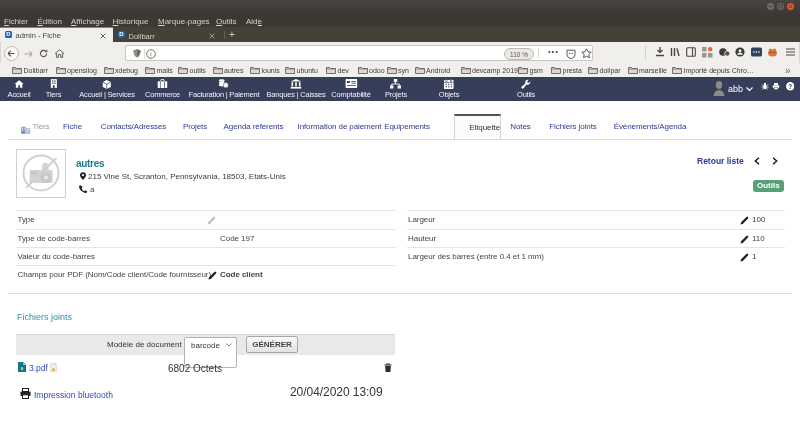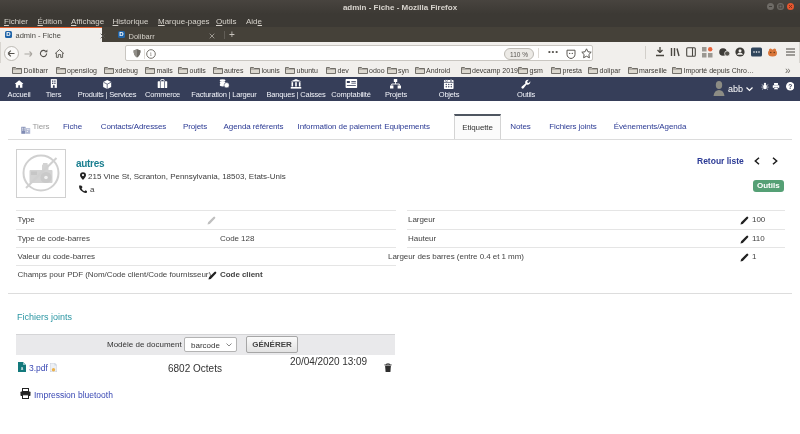--- a/index.html
+++ b/index.html
@@ -30,44 +30,43 @@
 
 .dmenu{position:absolute;left:0;top:77px;width:800px;height:24px;background:#363e59}
 .ditem{position:absolute;top:2px;text-align:center;color:#f2f4fa;font-size:7.5px;letter-spacing:-0.2px}
 .ditem .ic{height:10px;margin-bottom:1px}
 .dlabel{white-space:nowrap;display:block}
 
 .dtabs{position:absolute;left:0;top:114px;width:800px;height:26px}
 .dtabs .line{position:absolute;left:8px;right:8px;top:25px;height:1px;background:#dcdcdc}
 .dtab{position:absolute;top:8px;font-size:8px;letter-spacing:-0.1px;color:#2b3a94;white-space:nowrap;transform:translateX(-50%)}
 .dtab.gray{color:#9a9a9a}
-.activetab{position:absolute;left:454px;top:0;width:47px;height:25px;background:#fbfbfb;border:1px solid #d4d4d4;border-bottom:none;border-top:2px solid #4e5560;text-align:center}
+.activetab{position:absolute;left:454px;top:0;width:47px;height:25px;background:#fbfbfb;border:1px solid #d4d4d4;border-bottom:none;border-top:2px solid #4e5560;text-align:right}
 .activetab span{font-size:8px;letter-spacing:-0.1px;color:#333;line-height:22px}
 
 .photobox{position:absolute;left:16px;top:149px;width:50px;height:49px;border:1px solid #d0d0d0;background:#fff}
 .ref{position:absolute;left:76px;top:158px;font-size:10px;letter-spacing:-0.3px;font-weight:bold;color:#1b7f90}
 .addr{position:absolute;left:88px;top:172px;font-size:8px;color:#3c3c3c}
 .phone{position:absolute;left:90px;top:184.5px;font-size:8px;color:#3c3c3c}
 .retour{position:absolute;left:697px;top:156px;font-size:8.5px;font-weight:bold;color:#2c3b96}
 .badge{position:absolute;left:753px;top:179.5px;background:#55a075;color:#fff;font-size:8px;font-weight:bold;padding:1.5px 4px;border-radius:3px}
 
 .hline{position:absolute;height:1px;background:#e5e5e5}
 .val{position:absolute;font-size:8px;letter-spacing:-0.05px;color:#444}
 
 .sectitle{position:absolute;left:17px;top:312px;font-size:9px;color:#2b96a3}
 .atthead{position:absolute;left:16px;top:334px;width:379px;height:21px;background:#e9e9eb;border-top:1px solid #d5d5d7}
-.select{position:absolute;left:184px;top:337px;width:53px;height:15px;background:#fff;border:1px solid #b3b3b3;border-radius:2px;font-size:8px;color:#333;padding:2.5px 0 0 6px}
+.select{position:absolute;left:184px;top:337px;width:53px;height:31px;background:#fff;border:1px solid #b3b3b3;border-radius:2px;font-size:8px;color:#333;padding:2.5px 0 0 6px}
 .genbtn{position:absolute;left:246px;top:336px;width:52px;height:17px;background:linear-gradient(#fafafa,#e2e2e2);border:1px solid #a6a6a6;border-radius:2px;font-size:8px;font-weight:bold;color:#444;text-align:center;line-height:15px}
 .link{color:#3a49b4;text-decoration:none}
 </style>
 </head>
 <body>
 
 <div class="titlebar">
-  <div class="t">admin - Fiche - Mozilla Firefox</div>
   <div class="winbtn" style="left:767px"><svg width="7" height="7" viewBox="0 0 7 7">
         <path d="M2 3.5h3" stroke="#3c3934" stroke-width="0.9"></path>
       </svg></div>
   <div class="winbtn" style="left:777px"><svg width="7" height="7" viewBox="0 0 7 7">
         <rect x="2" y="2" width="3" height="3" fill="none" stroke="#3c3934" stroke-width="0.8"></rect>
       </svg></div>
   <div class="winbtn" style="left:787px;background:#e6562e"><svg width="7" height="7" viewBox="0 0 7 7">
         <path d="M2 2l3 3M5 2L2 5" stroke="#78301a" stroke-width="0.9"></path>
       </svg></div>
 </div>
@@ -76,21 +75,21 @@
   <span style="left:4px"><u>F</u>ichier</span>
   <span style="left:37.5px"><u>É</u>dition</span>
   <span style="left:71px"><u>A</u>ffichage</span>
   <span style="left:112.5px"><u>H</u>istorique</span>
   <span style="left:158px"><u>M</u>arque-pages</span>
   <span style="left:216px"><u>O</u>utils</span>
   <span style="left:246px">Aid<u>e</u></span>
 </div>
 
 <div class="ftabbar">
-  <div class="ftab active" style="left:0;width:102px">
+  <div class="ftab active" style="left:0;width:113px">
     <div class="fav" style="left:5px;top:3px">D</div>
     <span style="position:absolute;left:15.5px;top:3px">admin - Fiche</span>
     <svg class="abs" style="left:100px;top:5px" width="6" height="6" viewBox="0 0 6 6">
         <path d="M0.7 0.7l4.6 4.6M5.3 0.7L0.7 5.3" stroke="#55524d" stroke-width="0.9"></path>
       </svg>
   </div>
   <div class="ftab" style="left:113px;width:111px">
     <div class="fav" style="left:5px">D</div>
     <span style="position:absolute;left:15.5px;top:4.5px">Dolibarr</span>
     <svg class="abs" style="left:96px;top:6px" width="6" height="6" viewBox="0 0 6 6">
@@ -279,38 +278,38 @@
           <rect x="4.5" y="4" width="1.5" height="1.5" fill="#363e59"></rect>
           <rect x="3" y="7" width="2" height="3" fill="#363e59"></rect>
         </svg></div>
     <span class="dlabel">Tiers</span>
   </div>
   <div class="ditem" style="left:107px;transform:translateX(-50%)">
     <div class="ic"><svg width="9" height="9" viewBox="0 0 10 10" style="margin-top:0.5px">
           <path d="M5 0l4.5 2.2v5.6L5 10 .5 7.8V2.2z" fill="#fff"></path>
           <path d="M5 4.6L.8 2.5M5 4.6l4.2-2.1M5 4.6V10" stroke="#363e59" stroke-width="0.8" fill="none"></path>
         </svg></div>
-    <span class="dlabel">Produits | Services</span>
+    <span class="dlabel">Accueil | Services</span>
   </div>
   <div class="ditem" style="left:162.5px;transform:translateX(-50%)">
     <div class="ic"><svg width="10" height="9" viewBox="0 0 10 9">
           <rect x="0" y="2.2" width="10" height="6.8" rx="0.8" fill="#fff"></rect>
           <path d="M3.4 2.2V1.2a0.9 0.9 0 0 1 .9-.9h1.4a0.9 0.9 0 0 1 .9.9v1" stroke="#fff" stroke-width="1" fill="none"></path>
           <path d="M2.9 2.2v6.8M7.1 2.2v6.8" stroke="#363e59" stroke-width="0.7"></path>
         </svg></div>
     <span class="dlabel">Commerce</span>
   </div>
   <div class="ditem" style="left:224px;transform:translateX(-50%)">
     <div class="ic"><svg width="10" height="9" viewBox="0 0 10 9">
           <ellipse cx="3.2" cy="1.6" rx="3" ry="1.4" fill="#fff"></ellipse>
           <ellipse cx="3.2" cy="3.8" rx="3" ry="1.4" fill="#fff"></ellipse>
           <ellipse cx="3.2" cy="6" rx="3" ry="1.4" fill="#fff"></ellipse>
           <circle cx="7.3" cy="6.2" r="2.6" fill="#fff" stroke="#363e59" stroke-width="0.5"></circle>
         </svg></div>
-    <span class="dlabel">Facturation | Largeur</span>
+    <span class="dlabel">Facturation | Paiement</span>
   </div>
   <div class="ditem" style="left:296px;transform:translateX(-50%)">
     <div class="ic"><svg width="11" height="10" viewBox="0 0 11 10">
           <path d="M5.5 0L11 2.5H0z" fill="#fff"></path>
           <rect x="1" y="3.2" width="1.6" height="4.3" fill="#fff"></rect>
           <rect x="4.7" y="3.2" width="1.6" height="4.3" fill="#fff"></rect>
           <rect x="8.4" y="3.2" width="1.6" height="4.3" fill="#fff"></rect>
           <rect x="0" y="8" width="11" height="1.6" fill="#fff"></rect>
         </svg></div>
     <span class="dlabel">Banques | Caisses</span>
@@ -446,39 +445,39 @@
 
   <div class="hline" style="left:407px;top:210px;width:378px"></div>
   <div class="hline" style="left:407px;top:229px;width:378px"></div>
   <div class="hline" style="left:407px;top:247px;width:378px"></div>
 
   <div class="val" style="left:17.5px;top:215px">Type</div>
   <svg class="abs" style="left:207px;top:216px" width="9" height="9" viewBox="0 0 9 9">
       <path d="M0.5 8.5l.6-2.3L6.4 1a1.1 1.1 0 0 1 1.6 1.6L2.8 7.9z" fill="#c0c0c0"></path>
     </svg>
   <div class="val" style="left:17.5px;top:234px">Type de code-barres</div>
-  <div class="val" style="left:220px;top:234px">Code 128</div>
+  <div class="val" style="left:220px;top:234px">Code 197</div>
   <div class="val" style="left:17.5px;top:252px">Valeur du code-barres</div>
   <div class="val" style="left:17.5px;top:270px">Champs pour PDF (Nom/Code client/Code fournisseur)</div>
   <svg class="abs" style="left:208px;top:271px" width="9" height="9" viewBox="0 0 9 9">
       <path d="M0.5 8.5l.6-2.3L6.4 1a1.1 1.1 0 0 1 1.6 1.6L2.8 7.9z" fill="#222"></path>
     </svg>
   <div class="val" style="left:220px;top:270px;font-weight:bold">Code client</div>
 
   <div class="val" style="left:408px;top:215px">Largeur</div>
   <svg class="abs" style="left:740px;top:216px" width="9" height="9" viewBox="0 0 9 9">
       <path d="M0.5 8.5l.6-2.3L6.4 1a1.1 1.1 0 0 1 1.6 1.6L2.8 7.9z" fill="#222"></path>
     </svg>
   <div class="val" style="left:752px;top:215px">100</div>
   <div class="val" style="left:408px;top:234px">Hauteur</div>
   <svg class="abs" style="left:740px;top:235px" width="9" height="9" viewBox="0 0 9 9">
       <path d="M0.5 8.5l.6-2.3L6.4 1a1.1 1.1 0 0 1 1.6 1.6L2.8 7.9z" fill="#222"></path>
     </svg>
   <div class="val" style="left:752px;top:234px">110</div>
-  <div class="val" style="left:388px;top:252px">Largeur des barres (entre 0.4 et 1 mm)</div>
+  <div class="val" style="left:408px;top:252px">Largeur des barres (entre 0.4 et 1 mm)</div>
   <svg class="abs" style="left:740px;top:253px" width="9" height="9" viewBox="0 0 9 9">
       <path d="M0.5 8.5l.6-2.3L6.4 1a1.1 1.1 0 0 1 1.6 1.6L2.8 7.9z" fill="#222"></path>
     </svg>
   <div class="val" style="left:752px;top:252px">1</div>
 
   <div class="hline" style="left:8px;top:293px;width:784px;background:#ddd"></div>
 </div>
 
 <div class="sectitle">Fichiers joints</div>
 <div class="atthead"></div>
@@ -493,21 +492,21 @@
     <path d="M5 0l3 3H5z" fill="#8fc5c6"></path>
     <text x="4" y="7.8" font-size="4.5" text-anchor="middle" fill="#fff" font-family="Liberation Sans">a</text>
   </svg>
 <a class="link abs" style="left:29px;top:363px;font-size:8.5px">3.pdf</a>
 <svg class="abs" style="left:50px;top:362.5px" width="7" height="9" viewBox="0 0 7 9">
     <path d="M0 0h4.5l2.5 2.5V9H0z" fill="#edf0f5" stroke="#bcc5d2" stroke-width="0.6"></path>
     <path d="M4.5 0L7 2.5H4.5z" fill="#ccd5e2"></path>
     <circle cx="3.5" cy="6.8" r="1.7" fill="#ecb24c"></circle>
   </svg>
 <div class="abs" style="left:168px;top:363px;font-size:10px;color:#333">6802 Octets</div>
-<div class="abs" style="left:290px;top:356px;font-size:10px;letter-spacing:-0.05px;color:#333">20/04/2020 13:09</div>
+<div class="abs" style="left:290px;top:385px;font-size:12px;letter-spacing:-0.05px;color:#333">20/04/2020 13:09</div>
 <svg class="abs" style="left:383.5px;top:362.5px" width="8" height="9" viewBox="0 0 8 9">
     <path d="M0.4 1.9h7.2M2.6 1.9V0.9h2.8v1" stroke="#2e2e2e" stroke-width="0.9" fill="none"></path>
     <path d="M1.1 2.8h5.8L6.4 9H1.6z" fill="#2e2e2e"></path>
   </svg>
 
 <svg class="abs" style="left:20px;top:388px" width="11" height="11" viewBox="0 0 11 11">
     <rect x="2.5" y="0.5" width="6" height="3" fill="none" stroke="#222" stroke-width="1"></rect>
     <rect x="0.5" y="3.5" width="10" height="4.5" rx="0.8" fill="#222"></rect>
     <rect x="2.5" y="6.8" width="6" height="3.7" fill="#fff" stroke="#222" stroke-width="1"></rect>
   </svg>

